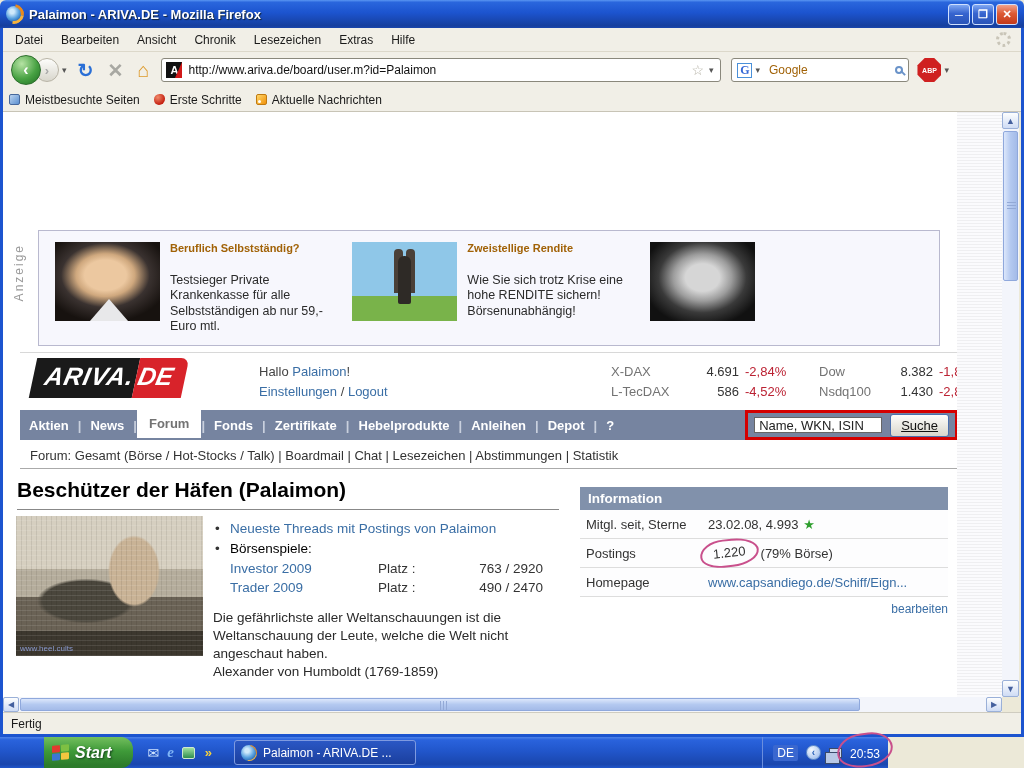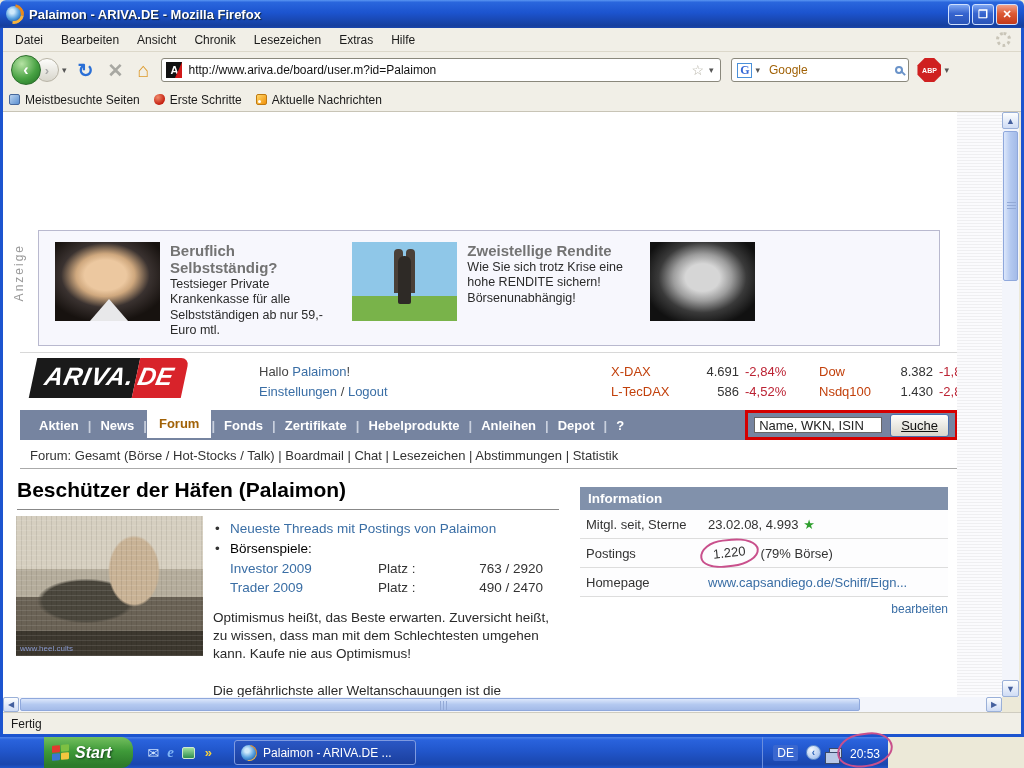--- a/index.html
+++ b/index.html
@@ -120,46 +120,46 @@
   .adphoto { width:105px; height:79px; margin:2px 10px 0 12px; flex:0 0 auto; position:relative; overflow:hidden; }
   .ph1 { background:radial-gradient(ellipse 62% 60% at 48% 42%, #ecc8a0 0 32%, #cfa87e 45%, #3a3230 68%, #17120f 100%); }
   .ph1::after { content:""; position:absolute; left:30%; bottom:-4px; width:45px; height:26px;
     background:#e8e8ea; clip-path:polygon(0 100%,50% 0,100% 100%); }
   .ph2 { background:linear-gradient(180deg,#8fc7e8 0 68%,#79b34a 68% 100%); }
   .ph2::after { content:""; position:absolute; left:46px; top:14px; width:13px; height:48px;
     background:#2e2a26; border-radius:6px 6px 2px 2px;
     box-shadow:-6px -9px 0 -2px #4a4038, 6px -9px 0 -2px #4a4038; }
   .ph3 { background:radial-gradient(ellipse 58% 62% at 50% 45%, #d6d6d6 0 28%, #9c9c9c 48%, #3a3a3a 72%, #111 100%); }
   .adtext { padding-top:2px; width:170px; }
-  .adtitle { color:#737373; font-weight:bold; font-size:15px; margin-bottom:1px; }
+  .adtitle { color:#a16207; font-weight:bold; font-size:11px; margin-bottom:19px; }
   .adbody { color:#2a2a2a; font-size:12.5px; line-height:1.22; }
 
   #topline { position:absolute; left:17px; top:240px; width:941px; height:1px; background:#d8d8d8; }
 
   #logo { position:absolute; left:30px; top:246px; width:152px; height:40px;
     display:flex; transform:skewX(-12deg); }
   #logo .lb { background:#1a1a1a; color:#fff; font-style:italic; font-weight:bold; font-size:25px;
     padding:4px 2px 4px 12px; letter-spacing:1px; }
   #logo .lr { background:#d8232a; color:#fff; font-style:italic; font-weight:bold; font-size:25px;
     padding:4px 12px 4px 2px; border-radius:0 8px 0 0; }
   #greeting { position:absolute; left:256px; top:250px; font-size:13px; line-height:1.5; color:#444; }
   a.lnk { color:#3a6ea5; text-decoration:none; }
   #ticker { position:absolute; left:608px; top:250px; font-size:13px; line-height:1.55; }
   .trow { display:flex; }
-  .tname { color:#c2410c; }
+  .tname { color:#737373; }
   .tval { color:#333; text-align:right; }
   .tchg { color:#bb2233; }
   .t-n1{width:76px;} .t-v1{width:52px;} .t-c1{width:60px; margin-left:6px;}
   .t-n2{width:68px; margin-left:14px;} .t-v2{width:46px;} .t-c2{width:60px; margin-left:6px;}
 
   #mainnav { position:absolute; left:17px; top:298px; width:941px; height:30px;
-    background:#7684a0; display:flex; align-items:center; padding-left:10px; }
+    background:#7684a0; display:flex; align-items:center; }
   .nav-item { color:#fff; font-weight:bold; font-size:13px; padding:5px 9px; white-space:nowrap; }
   .nav-sep { color:#c9d0de; font-weight:bold; font-size:13px; }
-  .nav-item.active { background:#fff; color:#a16207; margin-top:-4px; padding:8px 12px 7px;
+  .nav-item.active { background:#fff; color:#737373; margin-top:-4px; padding:8px 12px 7px;
     border-radius:2px 2px 0 0;text-align:center; }
   #navsearch { position:absolute; right:3px; top:0; height:30px; display:flex; align-items:center;
     border:3px solid #d40000; padding:0 6px; gap:8px; background:#7684a0; }
   #navsearch input { width:128px; height:16px; border:1px solid #666; font-size:13px; padding:1px 4px;
     font-family:"Liberation Sans", sans-serif; color:#222; }
   #suche-btn { height:23px; padding:2px 10px; font-size:13px; color:#111;
     background:linear-gradient(180deg,#fdfdfb,#d8d6cc); border:1px solid #4a6fae; border-radius:3px;text-decoration:underline; }
 
   #subnav { position:absolute; left:17px; top:331px; width:941px; height:26px;
     border-bottom:1px solid #aaa; display:flex; align-items:center; }
@@ -412,21 +412,20 @@
         <span class="grank">763 / 2920</span>
       </div>
       <div class="gamerow">
         <a class="lnk gname">Trader 2009</a>
         <span class="glabel">Platz :</span>
         <span class="grank">490 / 2470</span>
       </div>
     </div>
 
     <div id="quotes">
-      <div class="quote">Optimismus heißt, das Beste erwarten. Zuversicht heißt, zu wissen, dass man mit dem Schlechtesten umgehen kann. Kaufe nie aus Optimismus!</div>
       <div class="quote">Die gefährlichste aller Weltanschauungen ist die Weltanschauung der Leute, welche die Welt nicht angeschaut haben.
 Alexander von Humboldt (1769-1859)</div>
 
     </div>
 
     <div id="infopanel">
       <div id="info-head">Information</div>
       <div class="inforow">
         <span class="ilabel">Mitgl. seit, Sterne</span>
         <span class="ivalue">

